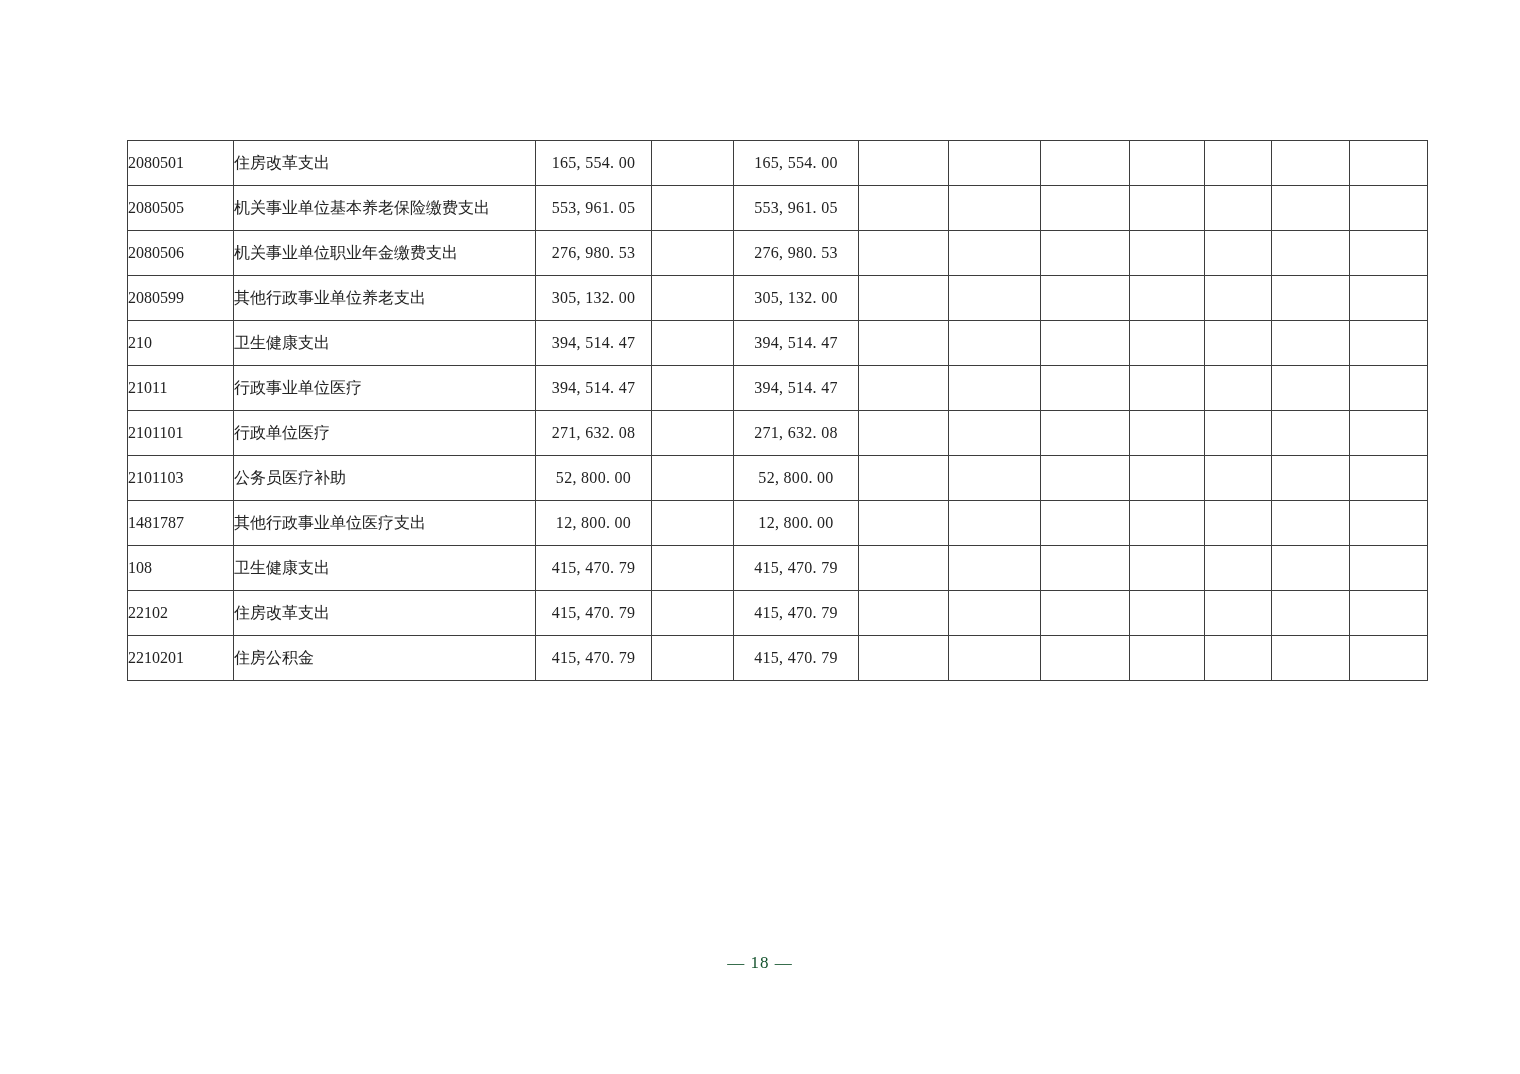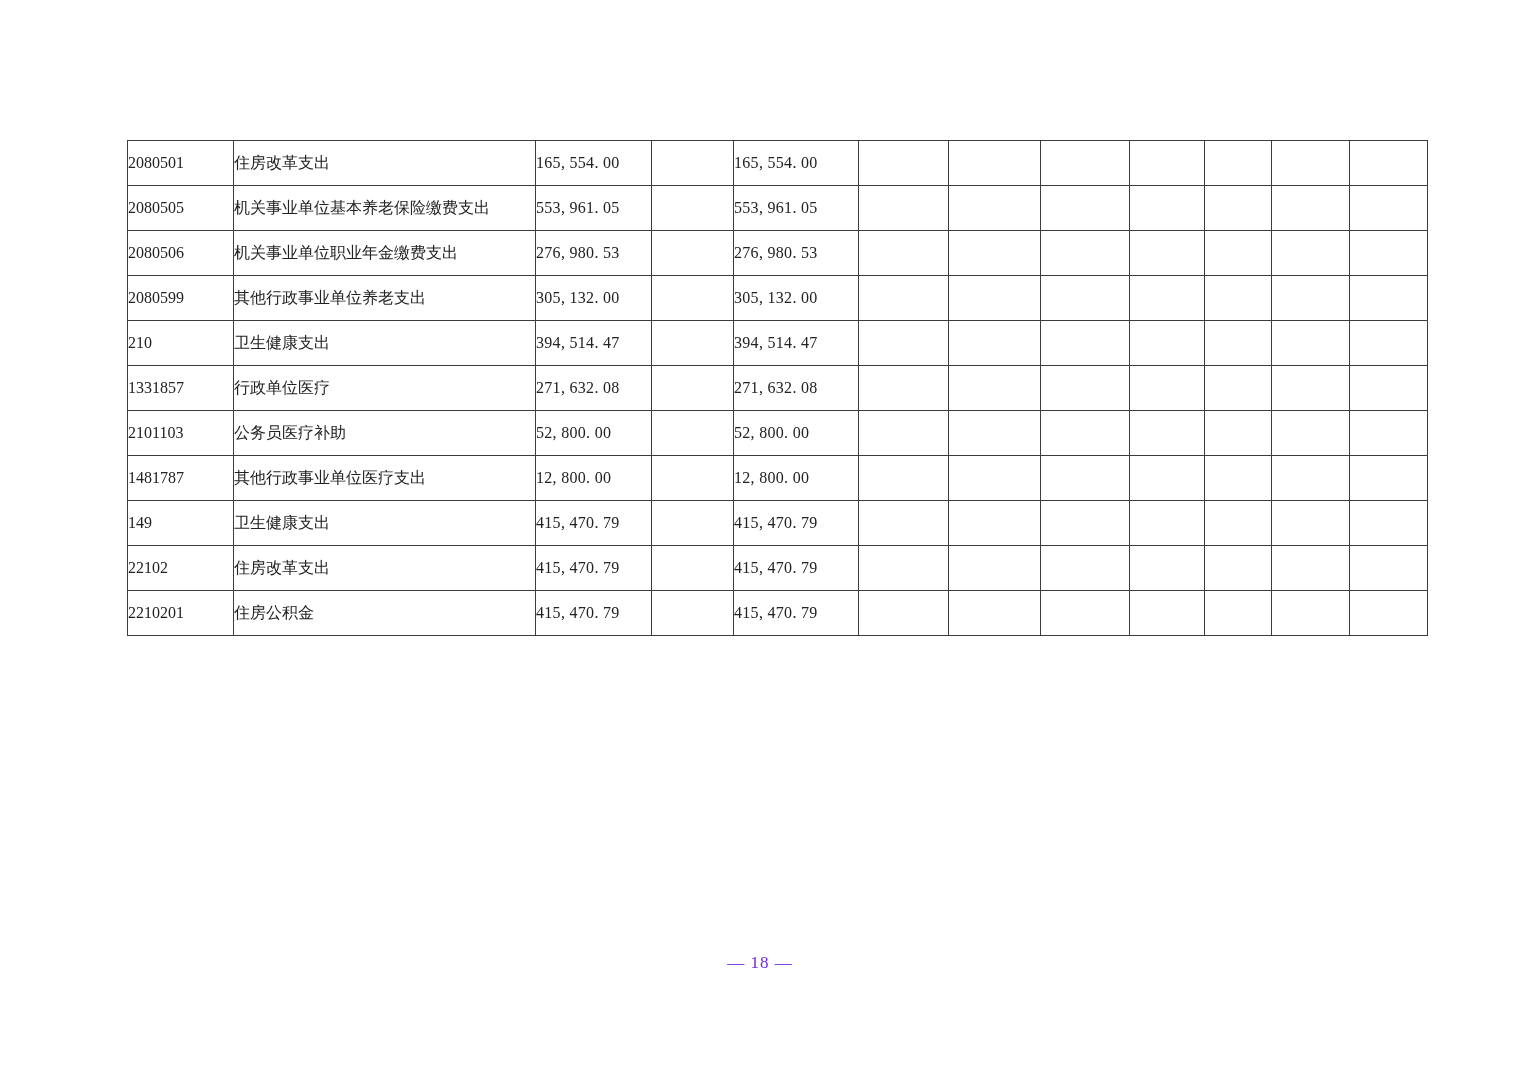--- a/index.html
+++ b/index.html
@@ -37,21 +37,21 @@
     padding: 0;
     font-size: 16px;
     line-height: 44px;
     white-space: nowrap;
     overflow: hidden;
     vertical-align: middle;
   }
   td.cell-code  { text-align: left; }
   td.cell-name  { text-align: left; }
   td.cell-amount {
-    text-align: left;
+    text-align: center;
     padding-right: 3px;
     letter-spacing: 0.3px;
   }
   td.lvl1 { padding-left: 2px;  }
   td.lvl2 { padding-left: 18px; }
   td.lvl3 { padding-left: 32px; }
 
   .col-c0  { width: 106px; }
   .col-c1  { width: 302px; }
   .col-c2  { width: 116px; }
@@ -66,21 +66,21 @@
   .col-c11 { width: 78px;  }
 
   .page-footer {
     position: absolute;
     left: 0;
     top: 952px;
     width: 1520px;
     text-align: center;
     font-size: 17px;
     line-height: 22px;
-    color: #6d28d9;
+    color: #14532d;
     letter-spacing: 1px;
   }
 </style>
 </head>
 <body>
 
 <div class="page">
 
   <table class="budget-table">
     <colgroup>
@@ -162,21 +162,35 @@
           <td class="cell-amount">394, 514. 47</td>
           <td></td>
           <td></td>
           <td></td>
           <td></td>
           <td></td>
           <td></td>
           <td></td>
         </tr>
         <tr>
-          <td class="cell-code lvl3">1331857</td>
+          <td class="cell-code lvl2">21011</td>
+          <td class="cell-name lvl2">行政事业单位医疗</td>
+          <td class="cell-amount">394, 514. 47</td>
+          <td></td>
+          <td class="cell-amount">394, 514. 47</td>
+          <td></td>
+          <td></td>
+          <td></td>
+          <td></td>
+          <td></td>
+          <td></td>
+          <td></td>
+        </tr>
+        <tr>
+          <td class="cell-code lvl3">2101101</td>
           <td class="cell-name lvl3">行政单位医疗</td>
           <td class="cell-amount">271, 632. 08</td>
           <td></td>
           <td class="cell-amount">271, 632. 08</td>
           <td></td>
           <td></td>
           <td></td>
           <td></td>
           <td></td>
           <td></td>
@@ -204,21 +218,21 @@
           <td class="cell-amount">12, 800. 00</td>
           <td></td>
           <td></td>
           <td></td>
           <td></td>
           <td></td>
           <td></td>
           <td></td>
         </tr>
         <tr>
-          <td class="cell-code lvl1">149</td>
+          <td class="cell-code lvl1">108</td>
           <td class="cell-name lvl1">卫生健康支出</td>
           <td class="cell-amount">415, 470. 79</td>
           <td></td>
           <td class="cell-amount">415, 470. 79</td>
           <td></td>
           <td></td>
           <td></td>
           <td></td>
           <td></td>
           <td></td>

